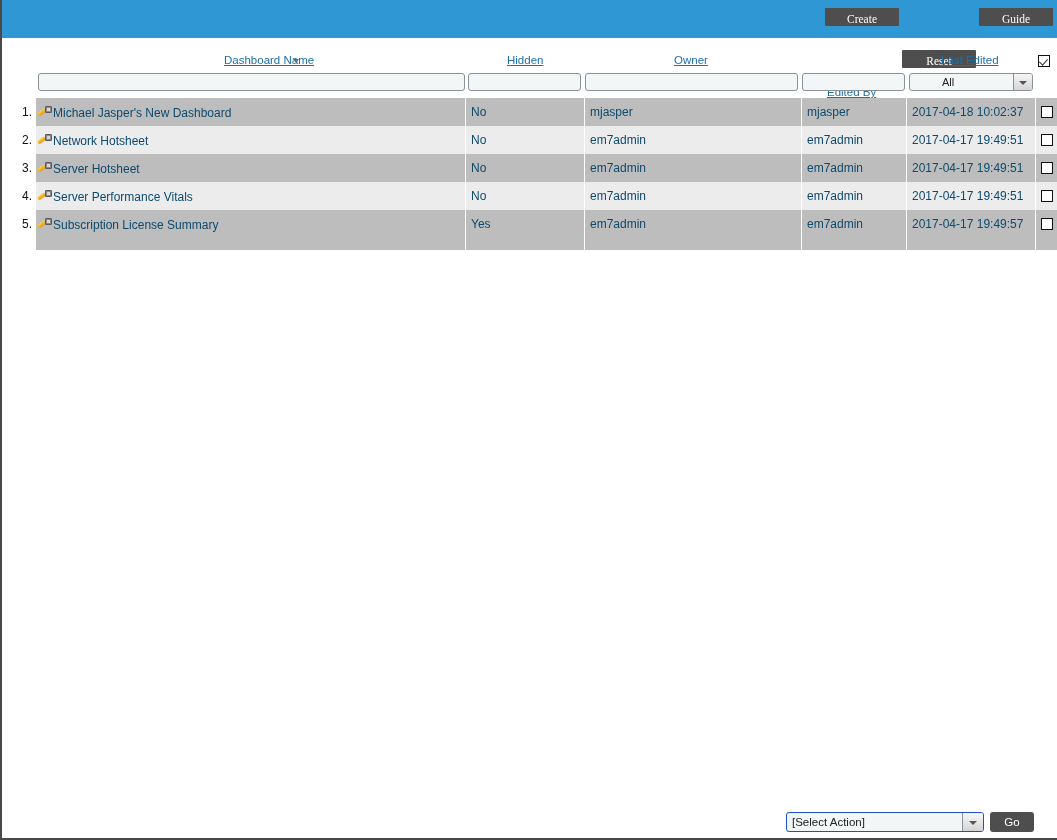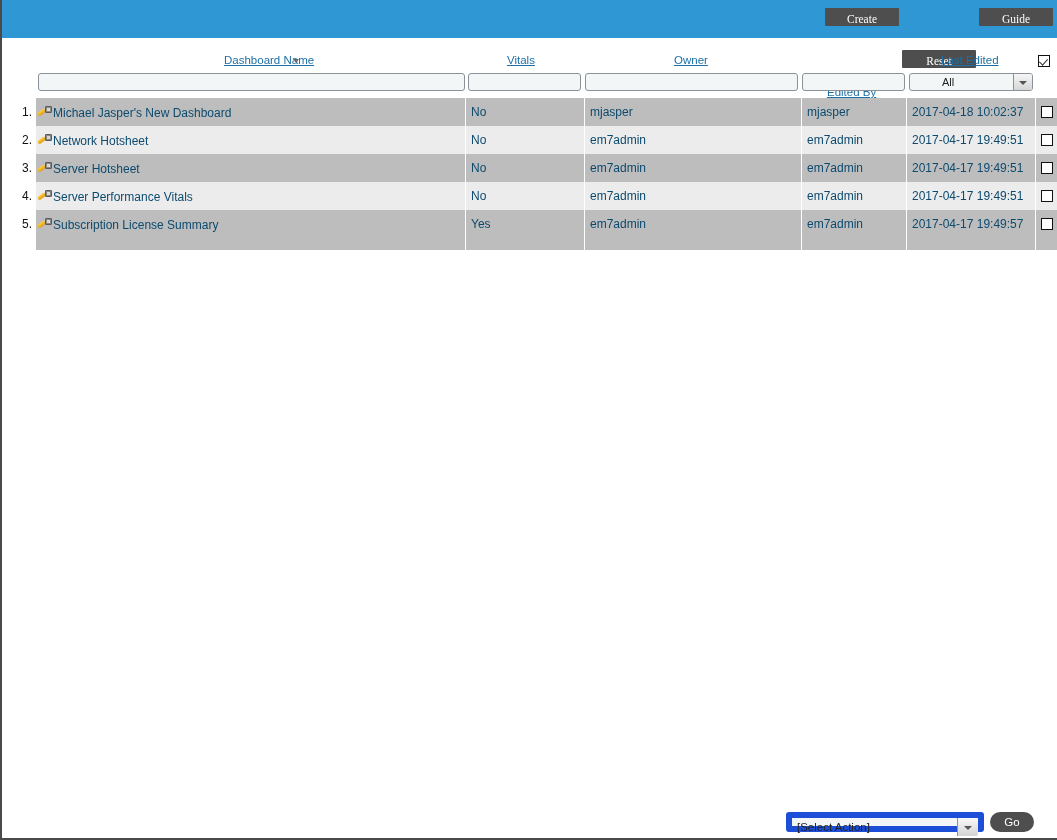--- a/index.html
+++ b/index.html
@@ -286,21 +286,21 @@
     height: 26px;
   }
   #action-select {
     position: absolute;
     left: 784px;
     top: 0;
     width: 198px;
     height: 20px;
     box-sizing: border-box;
     background: #f2f6f7;
-    border: 6px solid #1d4ed8;
+    border: 1px solid #1d4ed8;
     border-radius: 3px;
     cursor: pointer;
   }
   #action-select .sel-val {
     position: absolute;
     left: 5px; top: 3px;
     font-size: 11.5px;
     color: #222;
     font-family: "Liberation Sans", sans-serif;
   }
@@ -323,21 +323,21 @@
   #btn-go {
     position: absolute;
     left: 988px;
     top: 0;
     width: 44px;
     height: 20px;
     line-height: 20px;
     background: #4e4e4e;
     color: #ffffff;
     border: none;
-    border-radius: 10px;
+    border-radius: 3px;
     font-family: "Liberation Sans", sans-serif;
     font-size: 11.5px;
     text-align: center;
     cursor: pointer;
     padding: 0;
   }
 </style>
 </head>
 <body>
 
@@ -345,21 +345,21 @@
 
   <div id="titlebar">
     <button class="hdr-btn" id="btn-create">Create</button>
     <button class="hdr-btn" id="btn-reset">Reset</button>
     <button class="hdr-btn" id="btn-guide">Guide</button>
   </div>
 
   <div id="colhead">
     <span class="colhead-link" style="left:203px;margin-left:19px;">Dashboard Name</span>
     <span class="sort-caret" style="left:291px;"></span>
-    <span class="colhead-link" style="left:505px;">Vitals</span>
+    <span class="colhead-link" style="left:505px;">Hidden</span>
     <span class="colhead-link" style="left:672px;">Owner</span>
     <span class="colhead-link" style="left:825px;margin-top:32px;">Edited By</span>
     <span class="colhead-link" style="left:939px;">Last Edited</span>
     <span id="selall-box"></span>
   </div>
 
   <div id="filterrow">
     <input class="fltr" id="fltr-name" type="text" value="" style="">
     <input class="fltr" id="fltr-hidden" type="text" value="" style="">
     <input class="fltr" id="fltr-owner" type="text" value="" style="">

